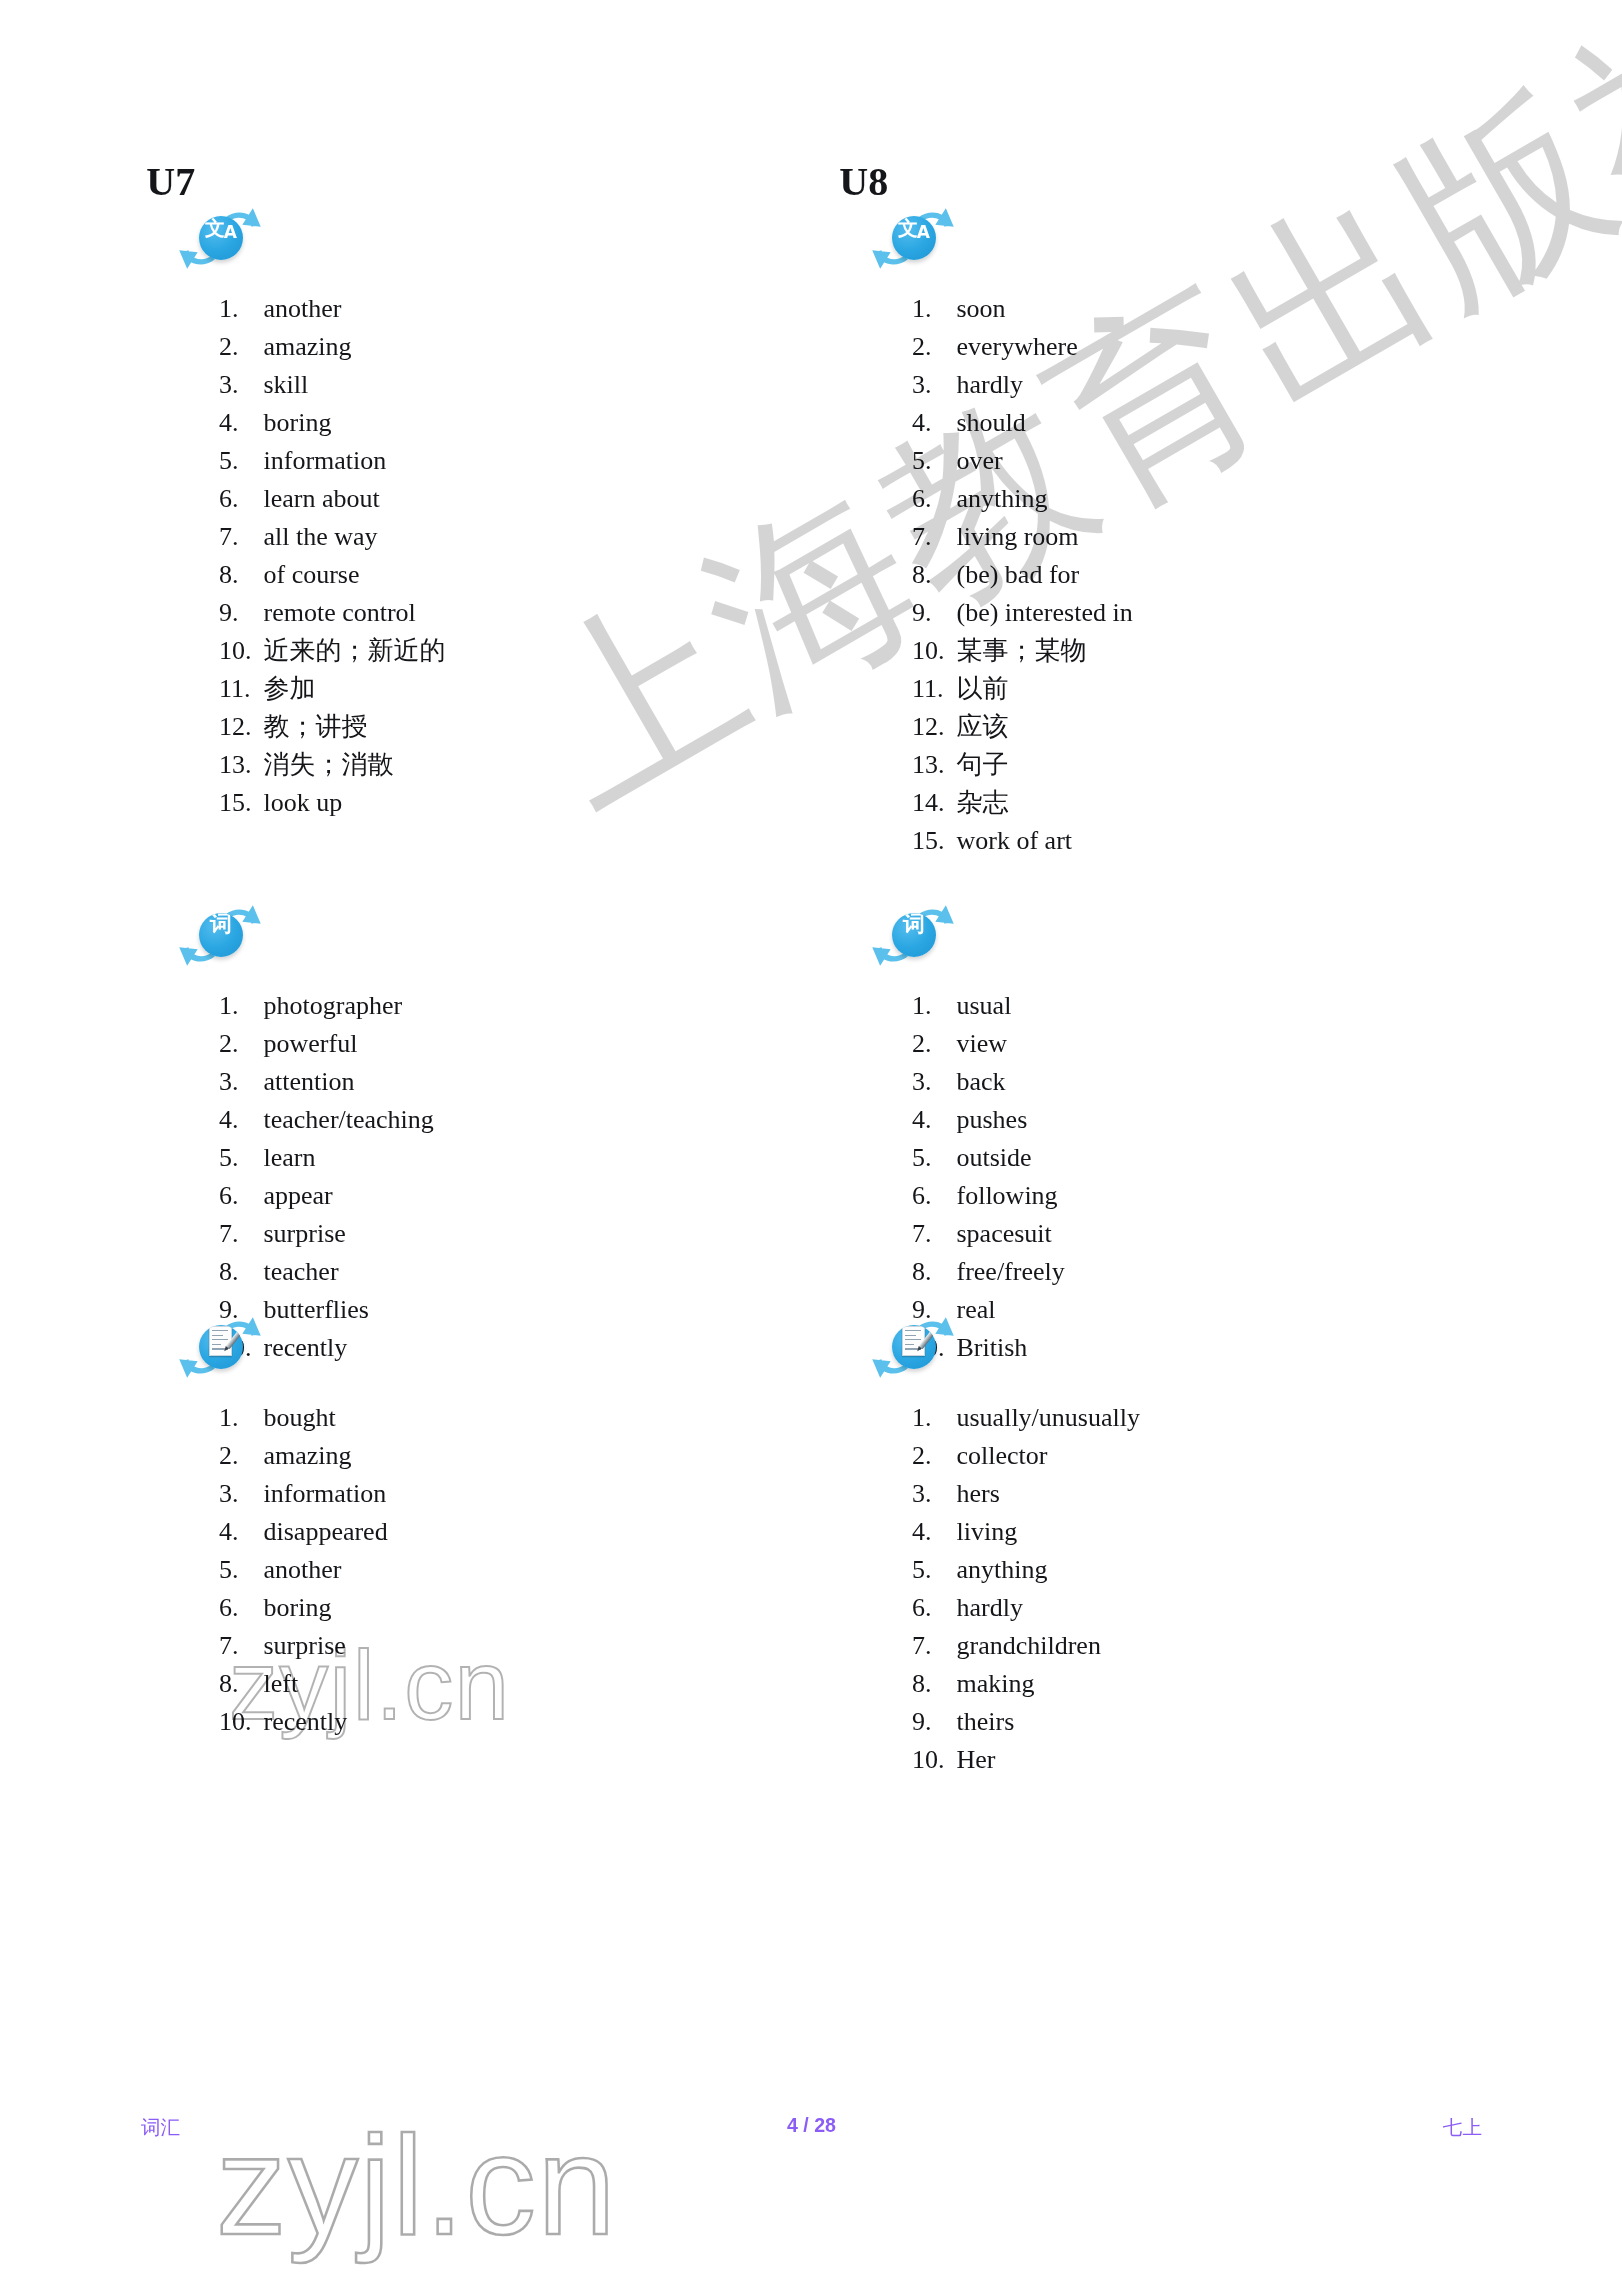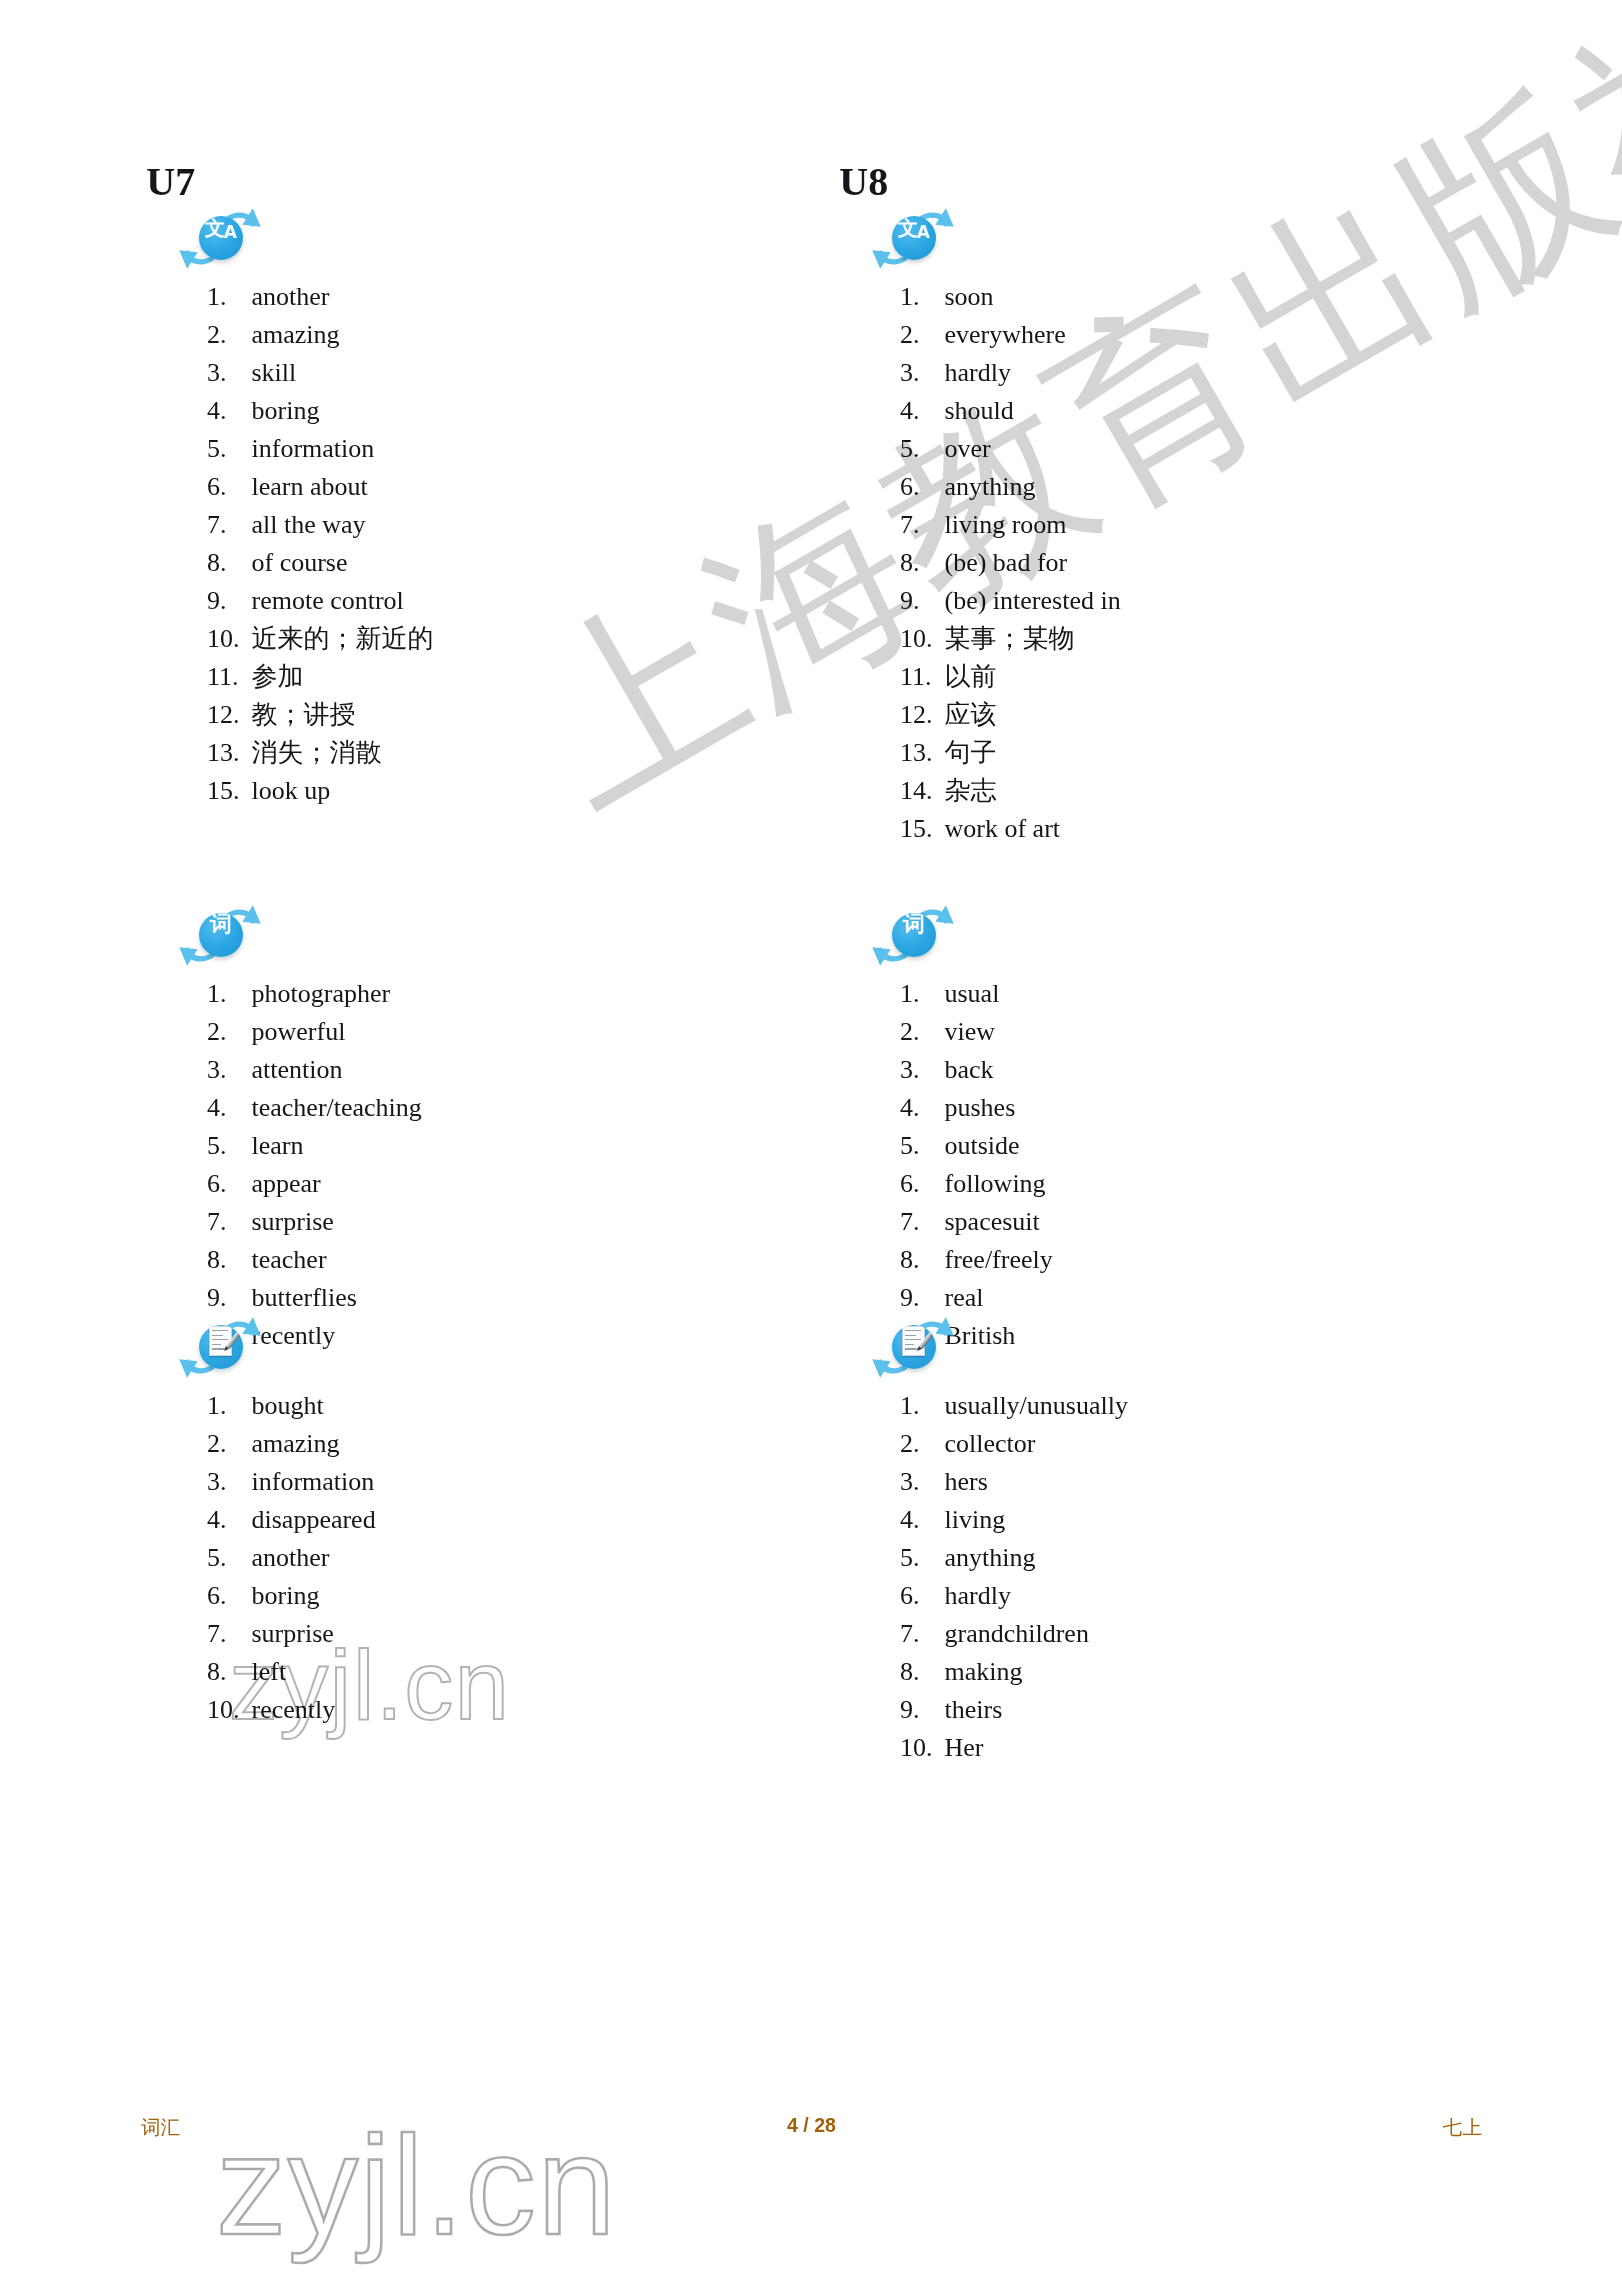--- a/index.html
+++ b/index.html
@@ -167,21 +167,21 @@
     border-top: 5.2px solid #35414a;
   }
   .arrow-svg {
     position: absolute;
     left: 0; top: 0;
     width: 92px; height: 71px;
   }
 
   
   .ans-list {
-    margin: 4px;
+    margin: 16px;
     padding: 0;
     list-style: none;
     font-size: 26px;
     line-height: 38px;
   }
   .ans-list li {
     white-space: nowrap;
     padding-left: 62px;
     font-variant-numeric: lining-nums;
   }
@@ -193,21 +193,21 @@
   
   .footer {
     position: absolute;
     left: 141px;
     right: 141px;
     top: 2114px;
     height: 39px;
     z-index: 3;
     font-family: "Liberation Sans", "DejaVu Sans", sans-serif;
   }
-  .footer > div { position: absolute; top: 0; font-size: 19.6px; color: #a16207; }
+  .footer > div { position: absolute; top: 0; font-size: 19.6px; color: #8b5cf6; }
   .f-left   { left: 0; }
   .f-center { left: 50%; transform: translateX(-50%); font-weight: bold; font-size: 20px; }
   .f-right  { right: 0; font-size: 21.6px; margin-left: 41px; }
 </style>
 </head>
 <body>
 
 <div class="page">
 
   <div class="content">

